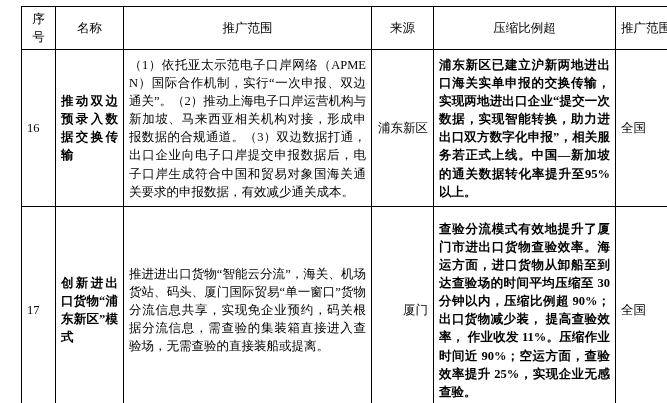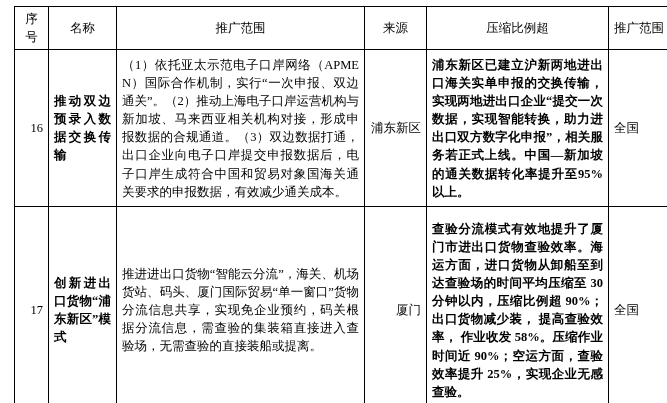--- a/index.html
+++ b/index.html
@@ -12,21 +12,21 @@
     height: 403px;
     font-family: "Liberation Serif", "DejaVu Serif", serif;
     color: #000000;
     overflow: hidden;
   }
   .page {
     position: relative;
     width: 667px;
     height: 403px;
     box-sizing: border-box;
-    padding: 6px 6px 0 14px;
+    padding: 6px 6px 0 21px;
   }
   table.doc-table {
     border-collapse: collapse;
     width: 655px;
     table-layout: fixed;
   }
   table.doc-table th,
   table.doc-table td {
     border: 1px solid #000000;
     vertical-align: middle;
@@ -34,21 +34,21 @@
     font-size: 12.5px;
     line-height: 1.45;
   }
   thead th {
     text-align: center;
     font-weight: normal;
     height: 22px;
     padding: 2px 2px;
   }
   td.col-seq {
-    text-align: right;
+    text-align: left;
     width: 34px;
   }
   td.col-name {
     width: 68px;
     text-align: justify;
     text-align-last: left;
     font-weight: bold;
   }
   td.col-practice {
     width: 250px;
@@ -133,19 +133,19 @@
         <td class="col-name">
             <span class="cell-text">创新进出口货物“浦东新区”模式</span>
           </td>
         <td class="col-practice">
             <span class="cell-text">推进进出口货物“智能云分流”，海关、机场货站、码头、厦门国际贸易“单一窗口”货物分流信息共享，实现免企业预约，码关根据分流信息，需查验的集装箱直接进入查验场，无需查验的直接装船或提离。</span>
           </td>
         <td class="col-source">
             <span class="cell-text">厦门</span>
           </td>
         <td class="col-effect">
-            <span class="cell-text">查验分流模式有效地提升了厦门市进出口货物查验效率。海运方面，进口货物从卸船至到达查验场的时间平均压缩至 30 分钟以内，压缩比例超 90%；出口货物减少装， 提高查验效率， 作业收发 58%。压缩作业时间近 90%；空运方面，查验效率提升 25%，实现企业无感查验。</span>
+            <span class="cell-text">查验分流模式有效地提升了厦门市进出口货物查验效率。海运方面，进口货物从卸船至到达查验场的时间平均压缩至 30 分钟以内，压缩比例超 90%；出口货物减少装， 提高查验效率， 作业收发 11%。压缩作业时间近 90%；空运方面，查验效率提升 25%，实现企业无感查验。</span>
           </td>
         <td class="col-scope">全国</td>
       </tr>
     </tbody>
   </table>
 </div>
 
 </body></html>

